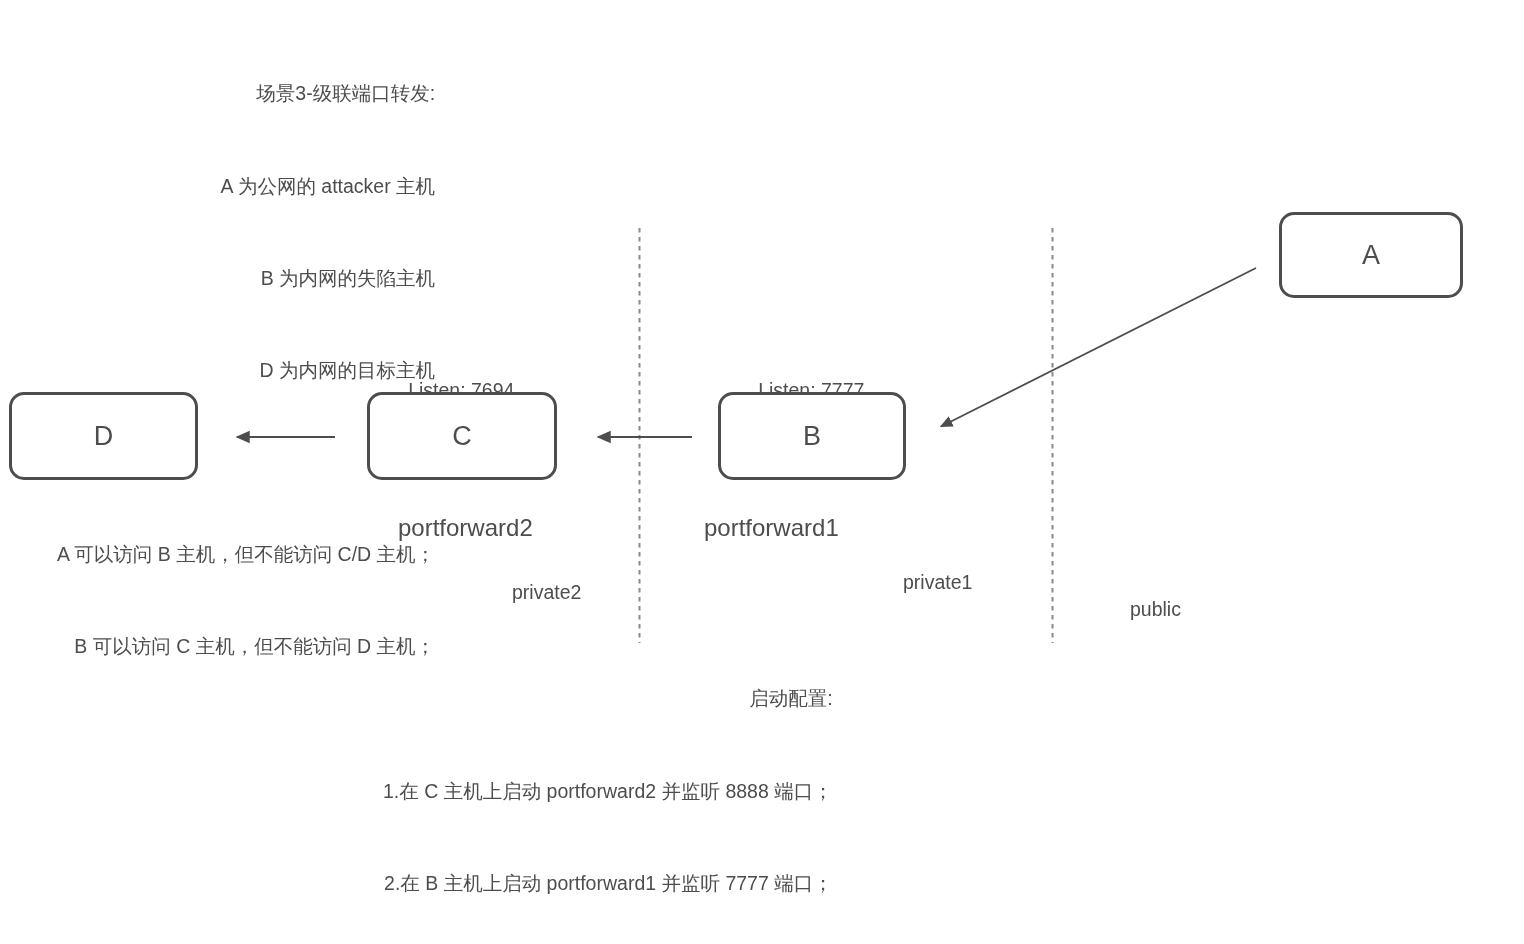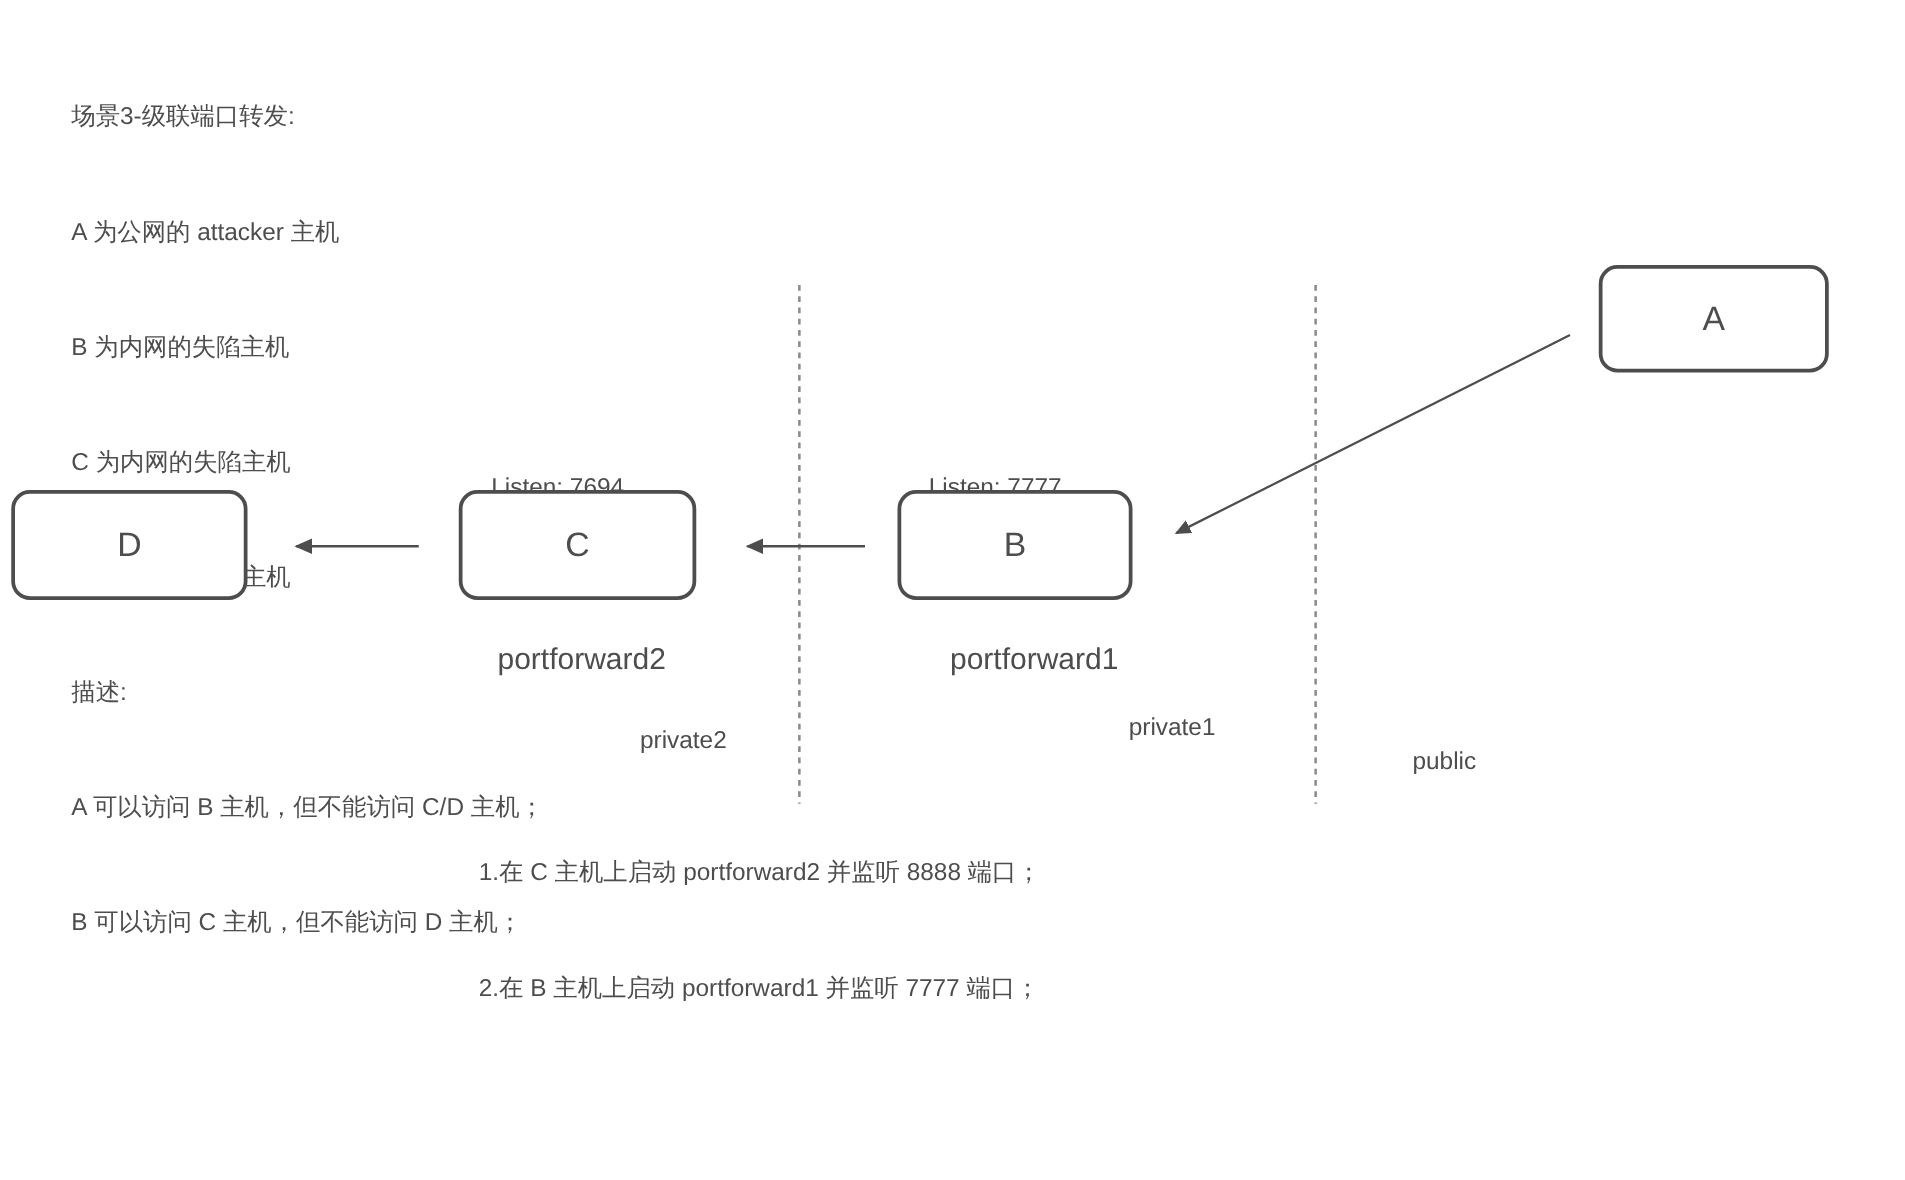--- a/index.html
+++ b/index.html
@@ -3,21 +3,21 @@
 <meta charset="utf-8">
 <style>
   * { margin: 0; padding: 0; box-sizing: border-box; }
   html, body {
     width: 1524px; height: 944px;
     background: #ffffff;
     overflow: hidden;
     font-family: "Liberation Sans", "DejaVu Sans", sans-serif;
     color: #4d4d4d;
   }
-  .canvas { position: absolute; left: 0; top: 0; width: 1524px; height: 944px; }
+  .canvas { position: absolute; left: 0; top: 0; width: 1524px; height: 944px; text-align: right; }
 
   
   .text-block { position: absolute; font-size: 19.5px; line-height: 30.7px; white-space: pre; color: #4d4d4d; }
   #intro-block { left: 57px; top: 17px; }
   #config-block { left: 383px; top: 622px; }
 
   
   #diagram-lines { position: absolute; left: 0; top: 0; width: 1524px; height: 944px; pointer-events: none; }
 
   
@@ -38,38 +38,37 @@
   
   .annotation { position: absolute; font-size: 19.5px; line-height: 27.5px; white-space: pre; color: #4d4d4d; }
   #anno-d { left: 45px;   top: 352px; }
   #anno-c { left: 393px;  top: 322px; }
   #anno-b { left: 743px;  top: 322px; }
   #anno-a { left: 1304px; top: 168px; }
 
   
   .tool-label { position: absolute; font-size: 24px; color: #4d4d4d; }
   #tool-c { left: 398px; top: 514px; }
-  #tool-b { left: 760px; top: 514px; }
+  #tool-b { left: 704px; top: 514px; }
 
   
   .zone-label { position: absolute; font-size: 19.5px; color: #4d4d4d; }
   #zone-private2 { left: 512px;  top: 571px; margin-top: 10px; }
   #zone-private1 { left: 903px;  top: 571px; }
   #zone-public   { left: 1130px; top: 598px; }
 </style>
 </head>
 <body>
 
 <div class="canvas">
 
   <div class="text-block" id="intro-block">
     <div>场景3-级联端口转发:</div>
     <div>A 为公网的 attacker 主机</div>
     <div>B 为内网的失陷主机</div>
-    <div>C 为内网的失陷主机</div>
     <div>D 为内网的目标主机</div>
     <div>描述:</div>
     <div>A 可以访问 B 主机，但不能访问 C/D 主机；</div>
     <div>B 可以访问 C 主机，但不能访问 D 主机；</div>
   </div>
 
   <svg id="diagram-lines" viewBox="0 0 1524 944" xmlns="http://www.w3.org/2000/svg">
     <defs>
       <marker id="arrow-head" viewBox="0 0 10 10" refX="8.5" refY="5" markerWidth="7.5" markerHeight="7.5" orient="auto-start-reverse">
         <path d="M0,0.8 L9.5,5 L0,9.2 z" fill="#4d4d4d"></path>
@@ -115,20 +114,21 @@
   </div>
 
   <div class="tool-label" id="tool-c">portforward2</div>
   <div class="tool-label" id="tool-b">portforward1</div>
 
   <div class="zone-label" id="zone-private2">private2</div>
   <div class="zone-label" id="zone-private1">private1</div>
   <div class="zone-label" id="zone-public">public</div>
 
   <div class="text-block" id="config-block">
+    <div>启动配置:</div>
     <div>1.在 C 主机上启动 portforward2 并监听 8888 端口；</div>
     <div>2.在 B 主机上启动 portforward1 并监听 7777 端口；</div>
     
     
     
     
     
     
     
   </div>

